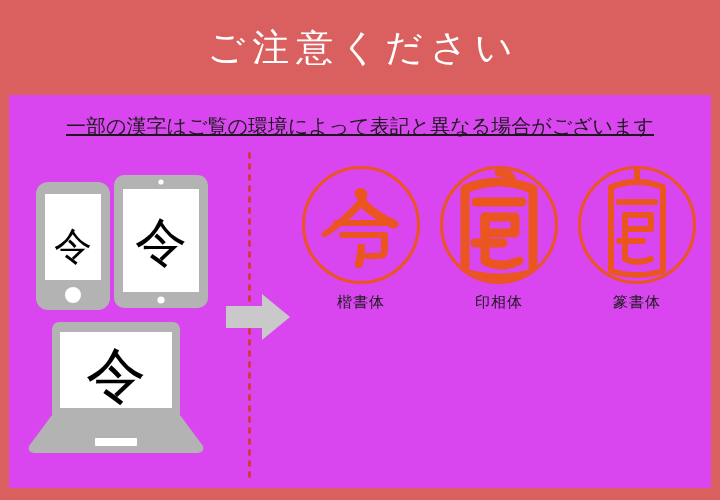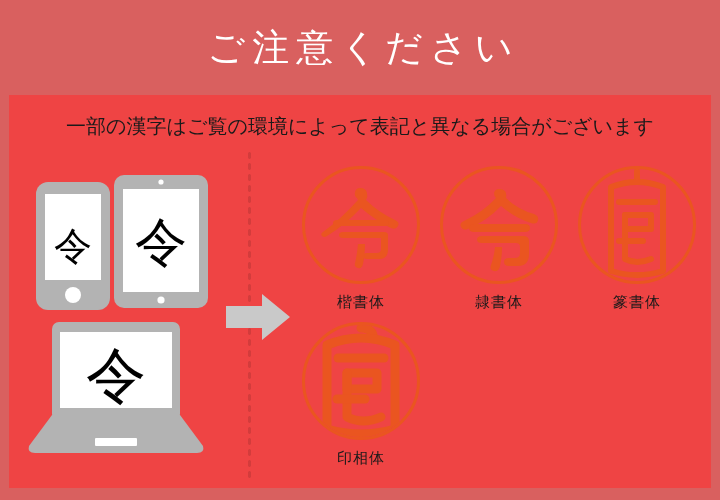--- a/index.html
+++ b/index.html
@@ -11,21 +11,21 @@
     width: 720px;
     height: 500px;
     overflow: hidden;
     font-family: "DejaVu Sans", "Liberation Sans", sans-serif;
   }
 
   #page {
     position: relative;
     width: 720px;
     height: 500px;
-    background: #ef4444;
+    background: #d946ef;
     box-sizing: border-box;
   }
 
   
   .header-band {
     position: absolute;
     left: 0;
     top: 0;
     width: 720px;
     height: 95px;
@@ -80,20 +80,21 @@
     top: 104px;
     width: 702px;
     height: 44px;
     display: flex;
     align-items: center;
     justify-content: center;
     color: #1a1a1a;
     font-size: 20px;
     letter-spacing: 0px;
     white-space: nowrap;
+    text-decoration: underline;
   }
 
   
   .dotted-divider {
     position: absolute;
     left: 247px;
     top: 150px;
     width: 5px;
     height: 330px;
     background-image: radial-gradient(#d33c3c 45%, rgba(0,0,0,0) 50%);
@@ -233,62 +234,49 @@
             <path d="M49 13 Q45 13 44 17 Q43 21 46 23 L47 25 Q30 44 12 57 Q9 59 11 61 Q13 63 16 61 Q34 50 50 33 Q64 45 80 53 Q85 55 87 51 Q89 47 84 45 Q67 37 55 25 Q57 22 56 18 Q55 13 49 13 Z"></path>
             <path d="M26 51 L74 51 Q78 51 78 48 Q78 45 74 45 L26 45 Q22 45 22 48 Q22 51 26 51 Z"></path>
             <path d="M32 63 L70 63 L70 74 Q70 78 66 78 L56 78 Q52 78 52 81 Q52 84 56 84 L68 84 Q77 84 77 75 L77 60 Q77 57 73 57 L32 57 Q28 57 28 60 Q28 63 32 63 Z"></path>
             <path d="M47 69 Q46 80 44 88 Q43 92 47 93 Q51 94 52 89 Q54 79 54 69 Z"></path>
           </g>
         </svg>
       </div>
       <div class="stamp-label">楷書体</div>
     </div>
 
+
+
+
     <div class="stamp-cell">
       <div class="stamp-circle">
-        <svg width="100" height="100" viewBox="0 0 100 100">
-          <g fill="#ea5520">
-            <path d="M50 14 Q46 14 45 18 Q45 21 47 23 Q34 37 15 46 Q10 48 12 52 Q14 56 19 54 Q39 45 52 31 Q66 43 82 48 Q88 50 89 45 Q90 41 85 39 Q68 34 57 23 Q58 19 56 16 Q54 14 50 14 Z"></path>
-            <path d="M25 57 L76 57 Q81 57 81 53 Q81 49 76 49 L25 49 Q20 49 20 53 Q20 57 25 57 Z"></path>
-            <path d="M33 68 L67 68 Q71 68 71 72 L71 78 Q71 83 66 83 L60 83 Q55 83 55 87 Q55 91 60 91 L69 91 Q80 91 80 79 L80 66 Q80 61 74 61 L33 61 Q28 61 28 64.5 Q28 68 33 68 Z"></path>
-            <path d="M46 72 Q45 82 42 90 Q40 95 45 96 Q50 97 51 91 Q53 82 53 72 Z"></path>
+        <svg width="112" height="112" viewBox="0 0 112 112">
+          <g fill="none" stroke="#ea5520" stroke-width="9" stroke-linecap="round" stroke-linejoin="round">
+            <path d="M56 3 Q66 3 68 10"></path>
+            <path d="M22 20 Q56 6 90 20 L90 104 Q56 114 22 104 Z"></path>
+            <path d="M33 33 L79 33"></path>
+            <path d="M42 48 L72 48 L72 64 L42 64 Z"></path>
+            <path d="M42 48 L42 92 Q58 100 76 92"></path>
+            <path d="M32 74 L60 74"></path>
           </g>
         </svg>
       </div>
-      <div class="stamp-label">隷書体</div>
+      <div class="stamp-label">印相体</div>
     </div>
-
-
 
     <div class="stamp-cell">
       <div class="stamp-circle">
         <svg width="112" height="112" viewBox="0 0 112 112">
           <g fill="none" stroke="#ea5520" stroke-width="6" stroke-linecap="round" stroke-linejoin="round">
             <path d="M56 2 L56 10"></path>
             <path d="M30 18 Q56 8 82 18 L82 102 Q56 110 30 102 Z"></path>
             <path d="M38 33 L74 33"></path>
             <path d="M44 46 L70 46 L70 60 L44 60 Z"></path>
             <path d="M44 46 L44 90 Q56 96 70 90"></path>
             <path d="M38 72 L62 72"></path>
           </g>
         </svg>
       </div>
       <div class="stamp-label">篆書体</div>
     </div>
 
-    <div class="stamp-cell">
-      <div class="stamp-circle">
-        <svg width="112" height="112" viewBox="0 0 112 112">
-          <g fill="none" stroke="#ea5520" stroke-width="9" stroke-linecap="round" stroke-linejoin="round">
-            <path d="M56 3 Q66 3 68 10"></path>
-            <path d="M22 20 Q56 6 90 20 L90 104 Q56 114 22 104 Z"></path>
-            <path d="M33 33 L79 33"></path>
-            <path d="M42 48 L72 48 L72 64 L42 64 Z"></path>
-            <path d="M42 48 L42 92 Q58 100 76 92"></path>
-            <path d="M32 74 L60 74"></path>
-          </g>
-        </svg>
-      </div>
-      <div class="stamp-label">印相体</div>
-    </div>
-
   </div>
 </div>
 
 </body></html>

